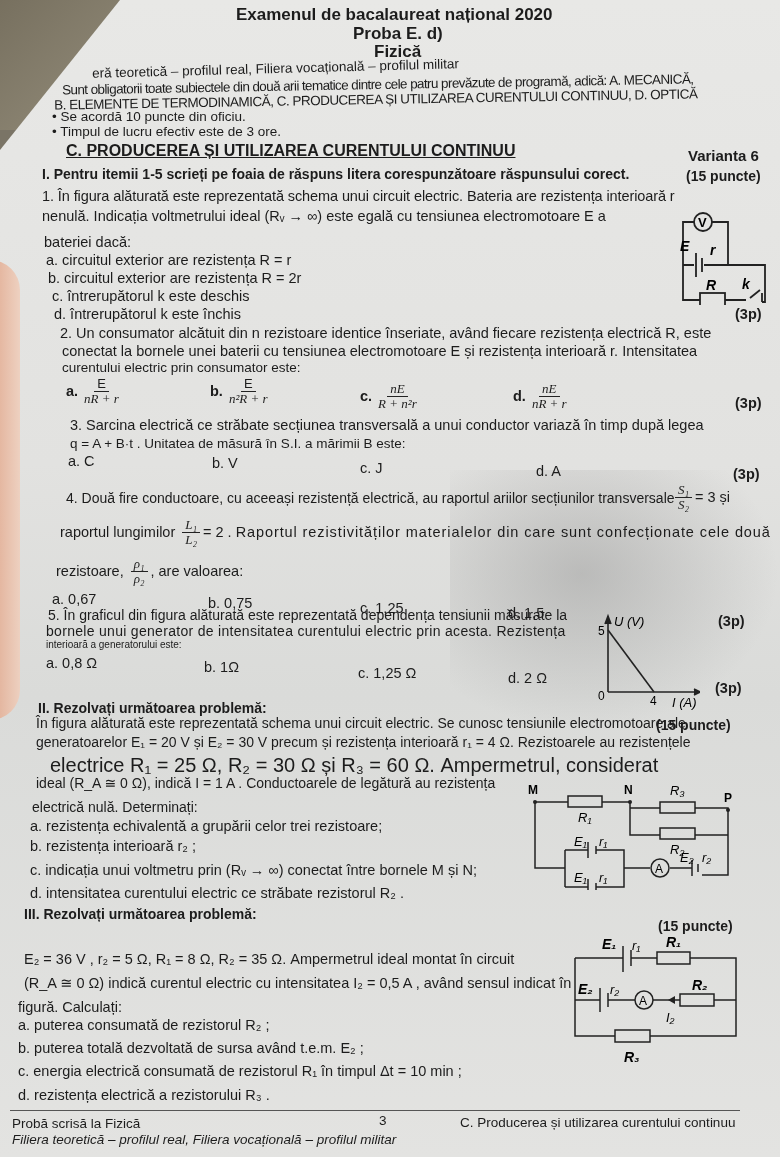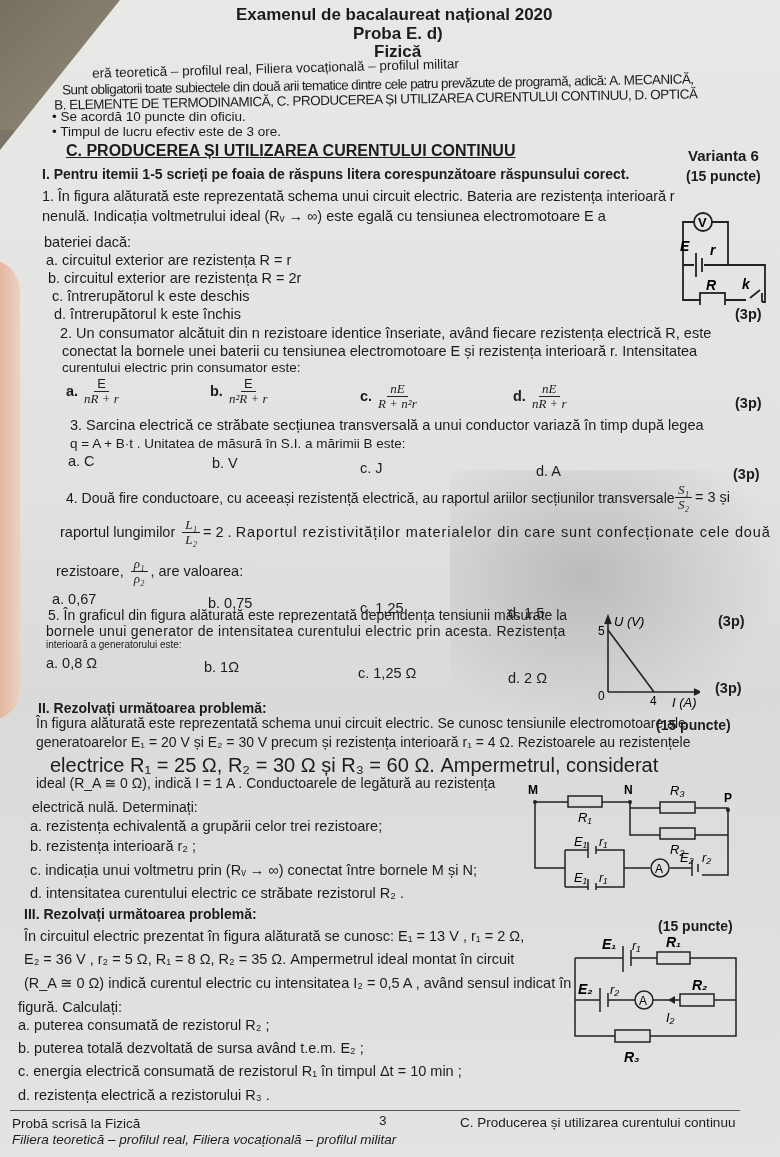--- a/index.html
+++ b/index.html
@@ -221,21 +221,20 @@
     <text x="79" y="66" font-size="13" font-style="italic">r₁</text>
     <text x="54" y="102" font-size="13" font-style="italic">E₁</text>
     <text x="79" y="102" font-size="13" font-style="italic">r₁</text>
     <text x="135" y="93" font-size="12">A</text>
     <text x="160" y="82" font-size="13" font-style="italic">E₂</text>
     <text x="182" y="82" font-size="13" font-style="italic">r₂</text>
   </svg>
 
   <div class="abs tb" style="left:24px; top:906px; font-size:14px;">III. Rezolvați următoarea problemă:</div>
   <div class="abs tb" style="left:658px; top:918px; font-size:14px;">(15 puncte)</div>
-  <div class="abs t" style="left:24px; top:928px;">În circuitul electric prezentat în figura alăturată se cunosc: E₁ = 13 V , r₁ = 2 Ω,</div>
   <div class="abs t" style="left:24px; top:951px;">E₂ = 36 V , r₂ = 5 Ω, R₁ = 8 Ω, R₂ = 35 Ω. Ampermetrul ideal montat în circuit</div>
   <div class="abs t" style="left:24px; top:975px;">(R_A ≅ 0 Ω) indică curentul electric cu intensitatea I₂ = 0,5 A , având sensul indicat în</div>
   <div class="abs t" style="left:18px; top:999px;">figură. Calculați:</div>
   <div class="abs t" style="left:18px; top:1017px;">a. puterea consumată de rezistorul R₂ ;</div>
   <div class="abs t" style="left:18px; top:1040px;">b. puterea totală dezvoltată de sursa având t.e.m. E₂ ;</div>
   <div class="abs t" style="left:18px; top:1063px;">c. energia electrică consumată de rezistorul R₁ în timpul Δt = 10 min ;</div>
   <div class="abs t" style="left:18px; top:1087px;">d. rezistența electrică a rezistorului R₃ .</div>
 
   <svg class="abs" style="left:570px; top:930px;" width="205" height="140">
     <g stroke="#222" stroke-width="1.5" fill="none">

